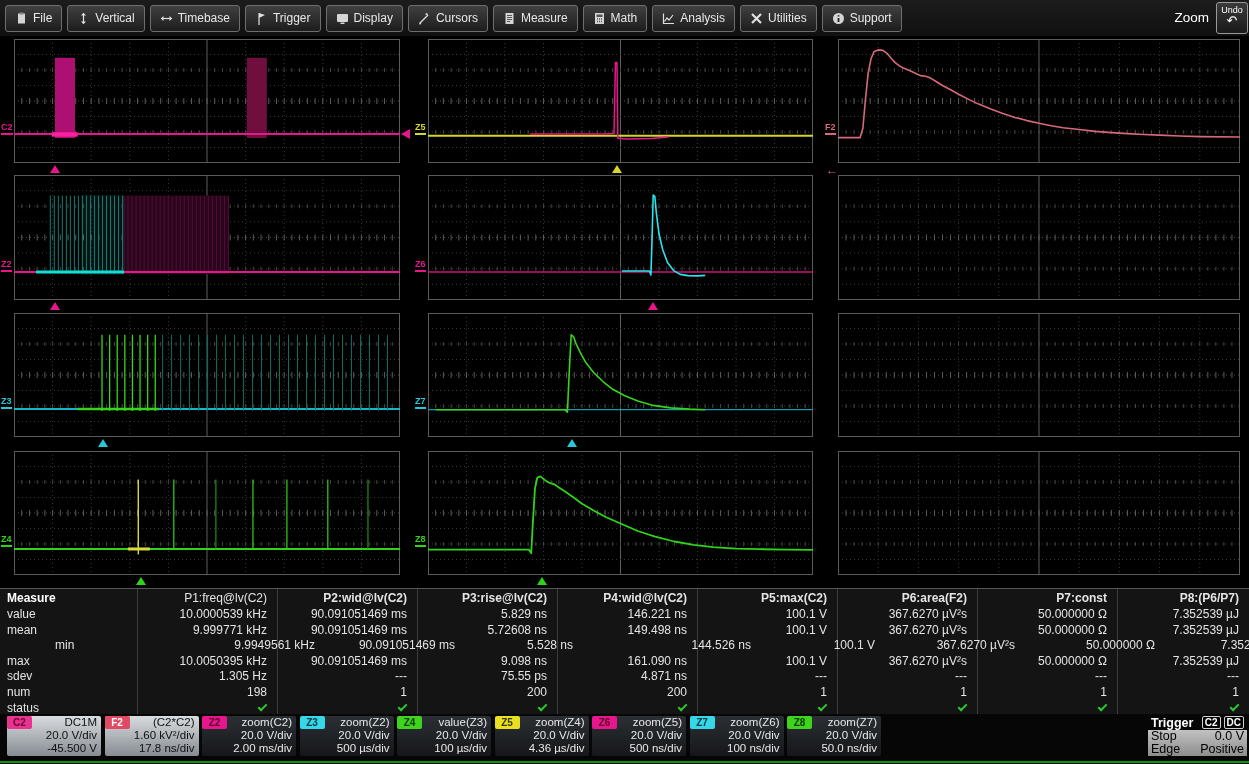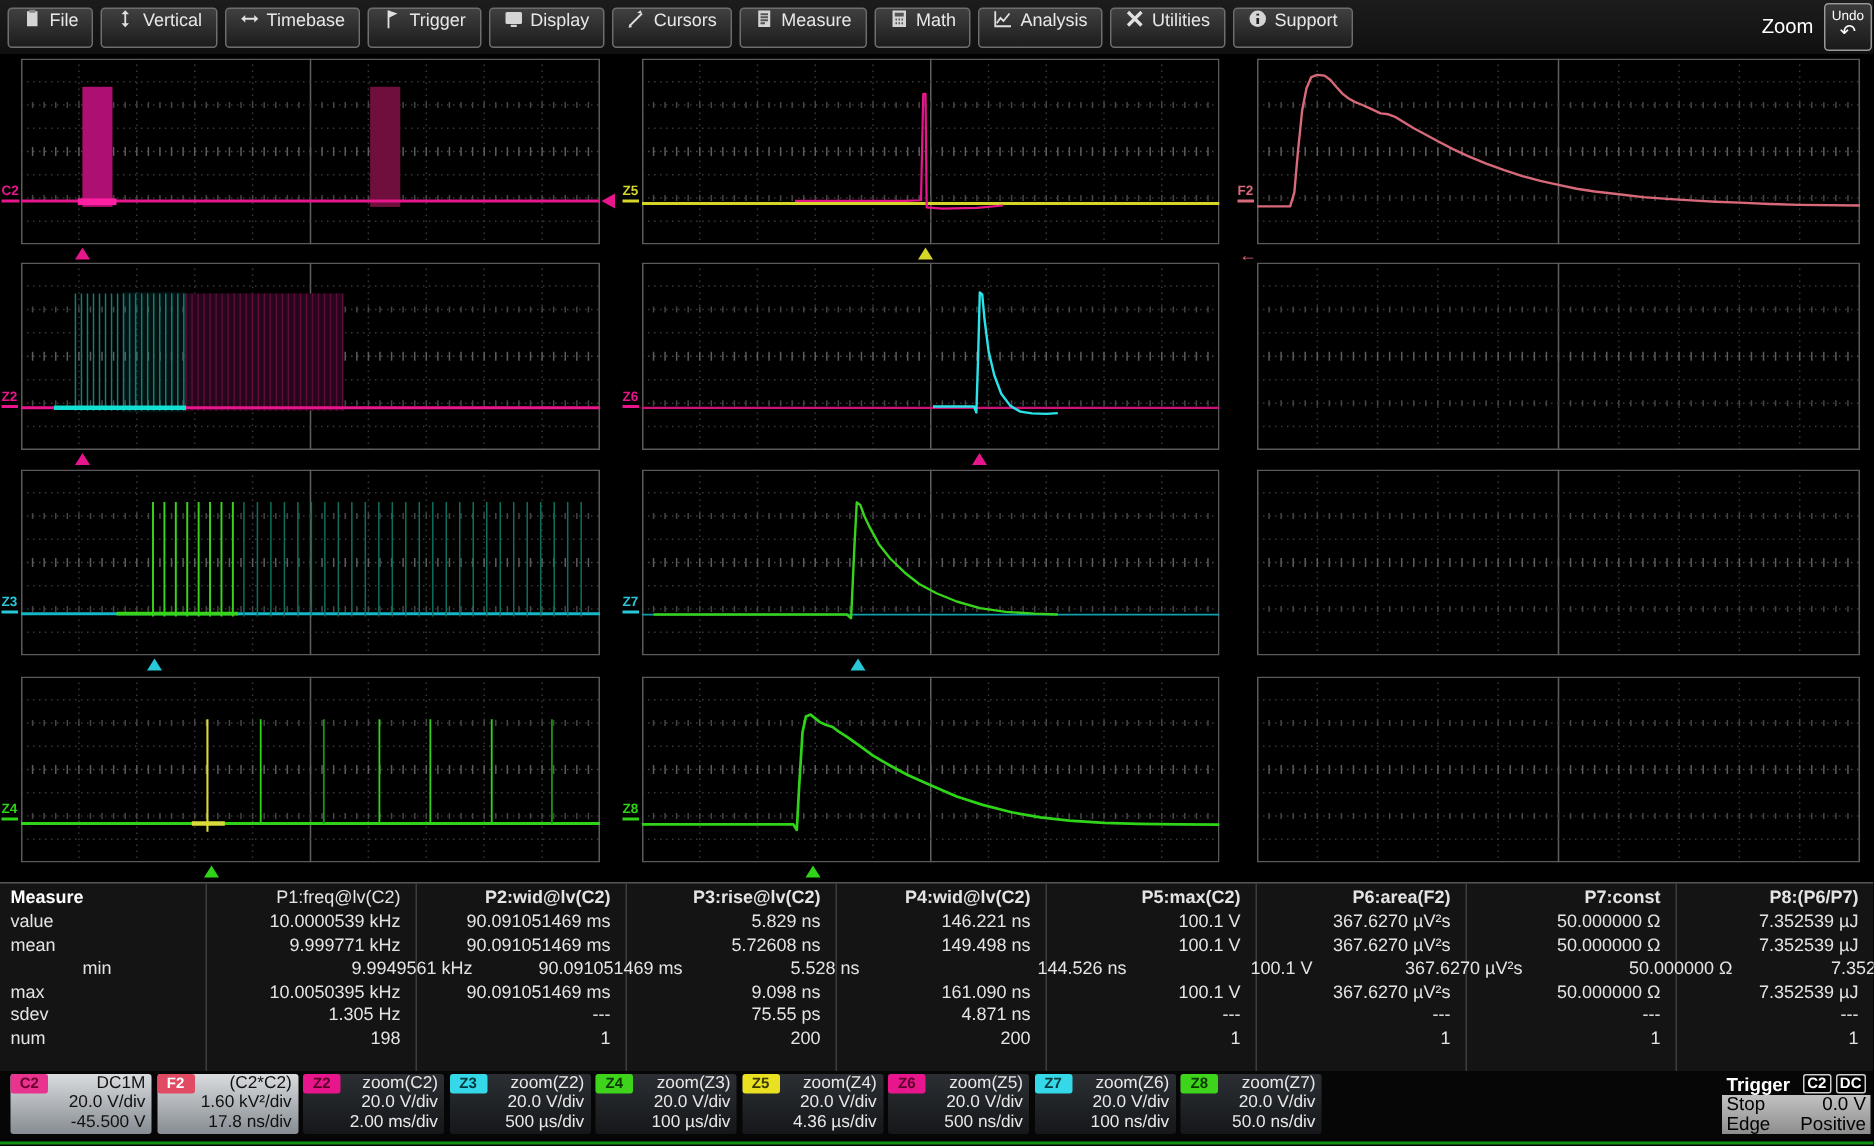--- a/index.html
+++ b/index.html
@@ -3,21 +3,21 @@
 <meta charset="utf-8">
 <style>
   * { margin:0; padding:0; box-sizing:border-box; }
   html,body { width:1249px; height:764px; background:#000; overflow:hidden;
     font-family:"Liberation Sans", sans-serif; }
   #root { position:relative; width:1249px; height:764px; background:#000; }
 
   
   #menubar { position:absolute; left:0; top:0; width:1249px; height:36px;
     background:linear-gradient(#1c1c1c,#101010); display:flex; align-items:center; }
-  .menu-btn { display:flex; gap:5px; height:27px; margin-left:5px;
+  .menu-btn { display:flex; align-items:center; gap:5px; height:27px; margin-left:5px;
     padding:0 9px; background:linear-gradient(#404040,#1c1c1c); border:1px solid #6e6e6e;
     border-radius:3px; color:#e8e8e8; font-size:12px; white-space:nowrap; }
   .menu-btn svg { display:block; }
   #zoom-label { position:absolute; right:40px; top:10px; color:#fff; font-size:13.5px; }
   #undo-btn { position:absolute; right:1px; top:2px; width:32px; height:32px;
     background:linear-gradient(#3a3a3a,#191919); border:1px solid #9a9a9a; border-radius:3px;
     color:#fff; font-size:9px; text-align:center; line-height:10px; padding-top:2px; }
   #undo-btn .arr { font-size:13px; line-height:12px; display:block; }
 
   
@@ -2391,20 +2391,31 @@
         <span class="mlabel">num</span>
         <span class="mcell" style="left: 137px; width: 130px;">198</span>
         <span class="mcell" style="left: 277px; width: 130px;">1</span>
         <span class="mcell" style="left: 417px; width: 130px;">200</span>
         <span class="mcell" style="left: 557px; width: 130px;">200</span>
         <span class="mcell" style="left: 697px; width: 130px;">1</span>
         <span class="mcell" style="left: 837px; width: 130px;">1</span>
         <span class="mcell" style="left: 977px; width: 130px;">1</span>
         <span class="mcell" style="left: 1117px; width: 122px;">1</span>
       </div>
+      <div class="mrow" style="top: 111.6px;">
+        <span class="mlabel">status</span>
+        <span class="mcell" style="left: 137px; width: 130px;"><span class="check"></span></span>
+        <span class="mcell" style="left: 277px; width: 130px;"><span class="check"></span></span>
+        <span class="mcell" style="left: 417px; width: 130px;"><span class="check"></span></span>
+        <span class="mcell" style="left: 557px; width: 130px;"><span class="check"></span></span>
+        <span class="mcell" style="left: 697px; width: 130px;"><span class="check"></span></span>
+        <span class="mcell" style="left: 837px; width: 130px;"><span class="check"></span></span>
+        <span class="mcell" style="left: 977px; width: 130px;"><span class="check"></span></span>
+        <span class="mcell" style="left: 1117px; width: 122px;"><span class="check"></span></span>
+      </div>
     </div>
 <div id="bottom">
       <div class="chbox light" style="left: 7px;">
         <div>DC1M</div>
         <div>20.0 V/div</div>
         <div>-45.500 V</div>
         <div class="chtab" style="background: rgb(232, 51, 143); color: rgb(107, 0, 48);">C2</div>
       </div>
       <div class="chbox light" style="left: 104.5px;">
         <div>(C2*C2)</div>
@@ -2418,21 +2429,21 @@
         <div>2.00 ms/div</div>
         <div class="chtab" style="background: rgb(232, 22, 140); color: rgb(90, 0, 40);">Z2</div>
       </div>
       <div class="chbox dark" style="left: 299.5px;">
         <div>zoom(Z2)</div>
         <div>20.0 V/div</div>
         <div>500 µs/div</div>
         <div class="chtab" style="background: rgb(53, 216, 232); color: rgb(0, 58, 64);">Z3</div>
       </div>
       <div class="chbox dark" style="left: 397px;">
-        <div>zoom(Z3)</div>
+        <div>value(Z3)</div>
         <div>20.0 V/div</div>
         <div>100 µs/div</div>
         <div class="chtab" style="background: rgb(62, 212, 28); color: rgb(10, 58, 0);">Z4</div>
       </div>
       <div class="chbox dark" style="left: 494.5px;">
         <div>zoom(Z4)</div>
         <div>20.0 V/div</div>
         <div>4.36 µs/div</div>
         <div class="chtab" style="background: rgb(232, 224, 32); color: rgb(58, 58, 0);">Z5</div>
       </div>

